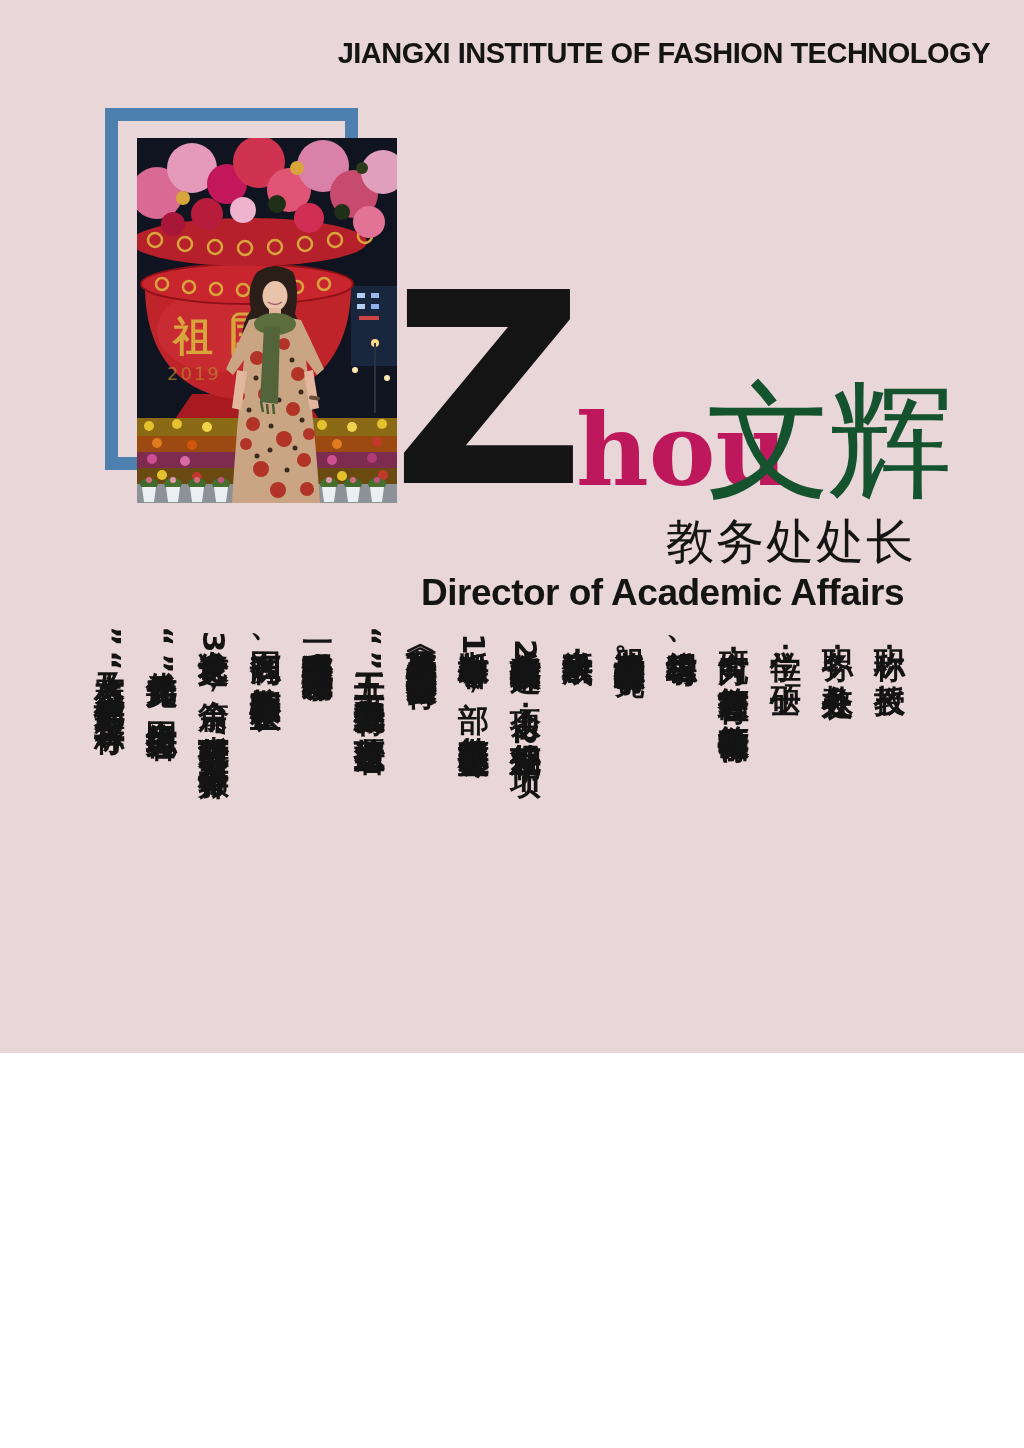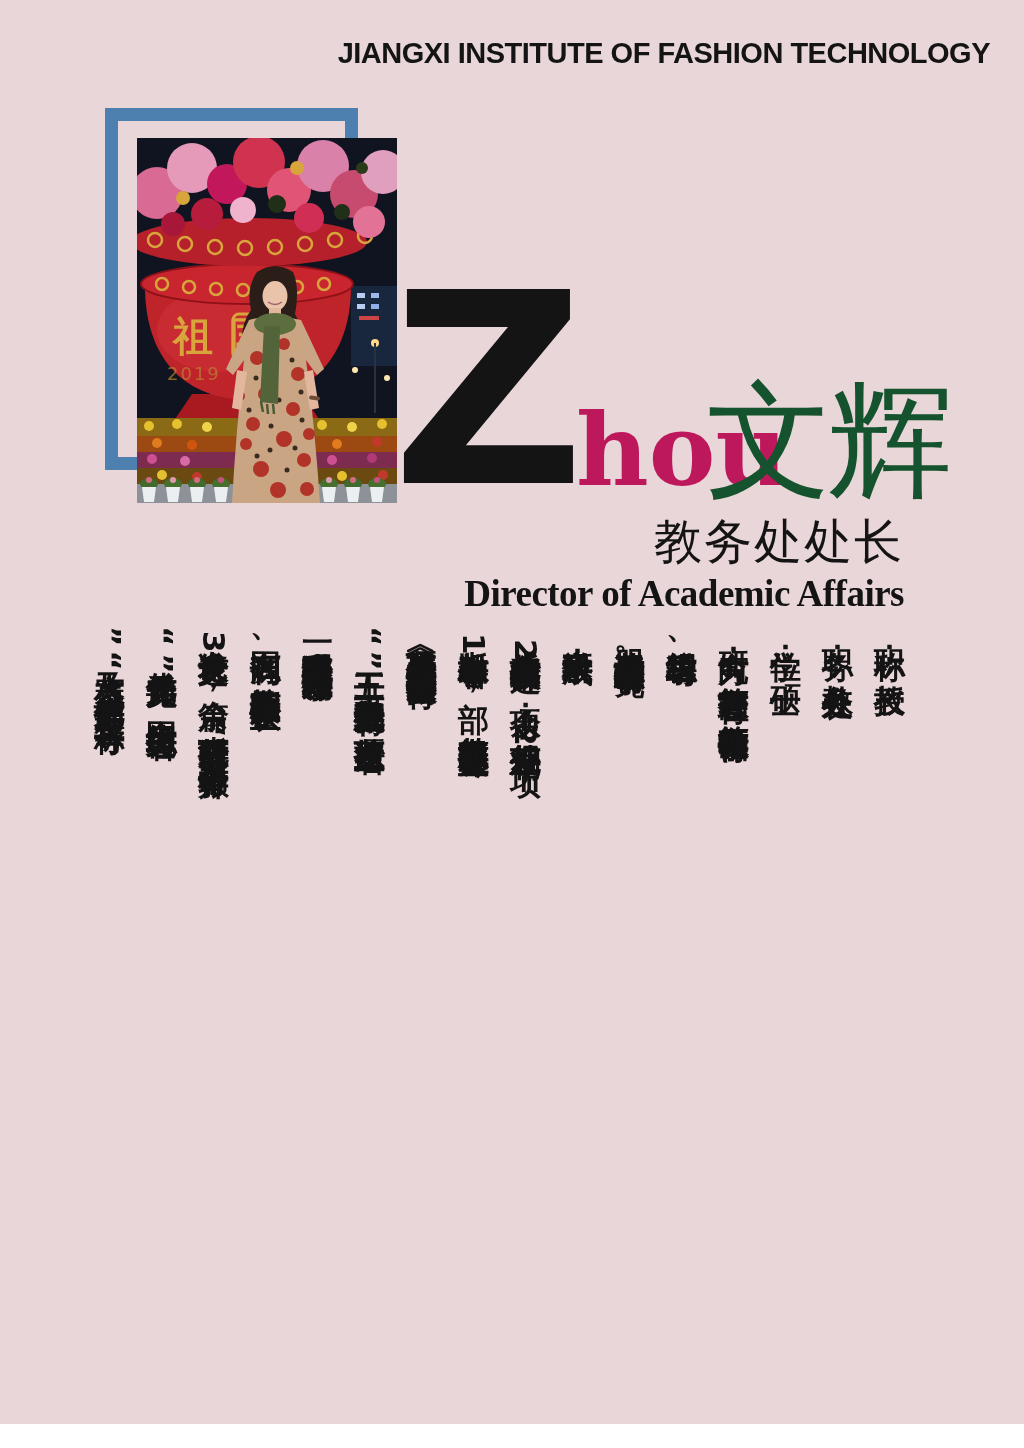--- a/index.html
+++ b/index.html
@@ -1,20 +1,20 @@
 <!DOCTYPE html>
 <html><head>
 <meta charset="utf-8">
 <style>
   * { box-sizing: border-box; }
   html,body { margin:0; padding:0; }
   body { font-family: "DejaVu Sans", sans-serif; }
   .page {
     position: relative;
-    width: 1024px; height: 1424px;
+    width: 1024px; height: 1053px;
     background: #e9d6d9;
     overflow: hidden;
     padding-left: 16px;
   }
   
   .header {
     position: absolute; top: 36px; right: 34px;
     text-align: right; color: #141414;
     font-family: "Liberation Sans", sans-serif;
     font-weight: bold; font-size: 29px; line-height: 35px;
@@ -45,28 +45,28 @@
     font-weight: bold; font-size: 100px; line-height: 1;
     color: #be185d;
   }
   .name-cn {
     position: absolute; left: 706px; top: 378px;
     font-family: "DejaVu Serif", serif;
     font-size: 126px; line-height: 1; color: #14532d;
     letter-spacing: -4px;
   }
   .title-cn {
-    position: absolute; right: 120px; top: 515px;
+    position: absolute; right: 108px; top: 515px;
     font-family: "DejaVu Serif", serif;
     font-size: 48px; line-height: 1.1; color: #141414;
     letter-spacing: 2px;
   }
   .title-en {
     position: absolute; right: 120px; top: 572px;
-    font-family: Liberation Serif, serif;
+    font-family: Liberation Sans, sans-serif;
     font-weight: bold; font-size: 37px; color: #141414;
     letter-spacing: -0.5px;
   }
   
   .bio {
     position: absolute; top: 626px; right: 108px;
     height: 820px;
     writing-mode: vertical-rl;
     text-orientation: mixed;
     font-family: "DejaVu Sans", sans-serif;

